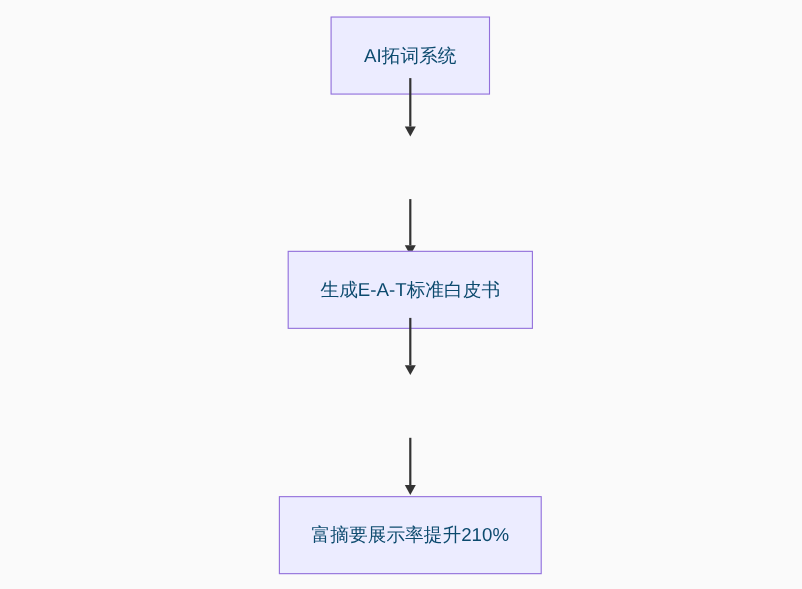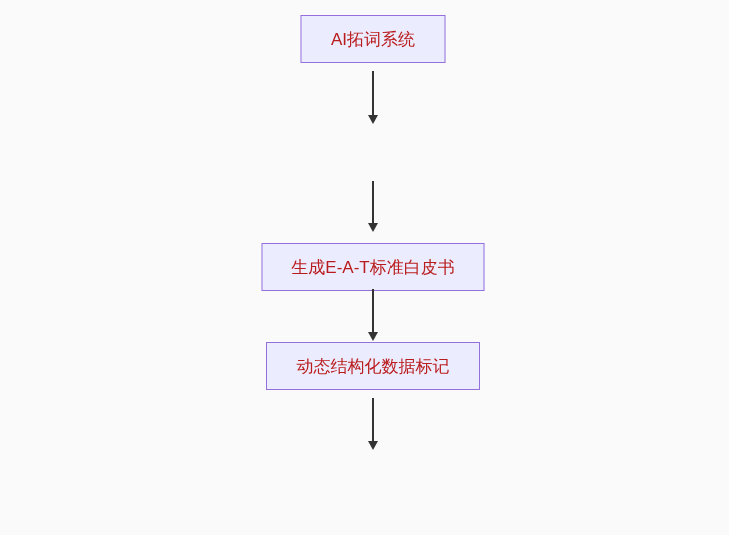--- a/index.html
+++ b/index.html
@@ -16,35 +16,35 @@
   .canvas {
     position: relative;
     width: 729px;
     height: 535px;
     background: #fafafa;
   }
   .node {
     position: absolute;
     left: 373px;
     transform: translateX(-50%);
-    height: 48px;
+    height: 71px;
     box-sizing: border-box;
     background: #ECECFF;
     border: 1px solid #9370DB;
-    color: #b91c1c;
+    color: #0c4a6e;
     font-size: 17px;
     line-height: 1;
     display: flex;
     align-items: center;
     justify-content: center;
     white-space: nowrap;
   }
   .node-1 { top: 15px;  width: 145px; }
   .node-2 { top: 125px; width: 193px; }
-  .node-3 { top: 243px; width: 223px; }
+  .node-3 { top: 228px; width: 223px; }
   .node-4 { top: 342px; width: 214px; }
   .node-5 { top: 451px; width: 239px; }
 
   .edge {
     position: absolute;
     left: 373px;
     transform: translateX(-50%);
     display: flex;
     flex-direction: column;
     align-items: center;
@@ -88,23 +88,23 @@
 
   <div class="node node-3">
     <span>生成E-A-T标准白皮书</span>
   </div>
 
   <div class="edge edge-3">
     <div class="edge-shaft"></div>
     <div class="edge-head"></div>
   </div>
 
-  <div class="node node-4">
-    <span>动态结构化数据标记</span>
-  </div>
 
   <div class="edge edge-4">
     <div class="edge-shaft"></div>
     <div class="edge-head"></div>
   </div>
 
+  <div class="node node-5">
+    <span>富摘要展示率提升210%</span>
+  </div>
 
 </div>
 
 </body></html>

